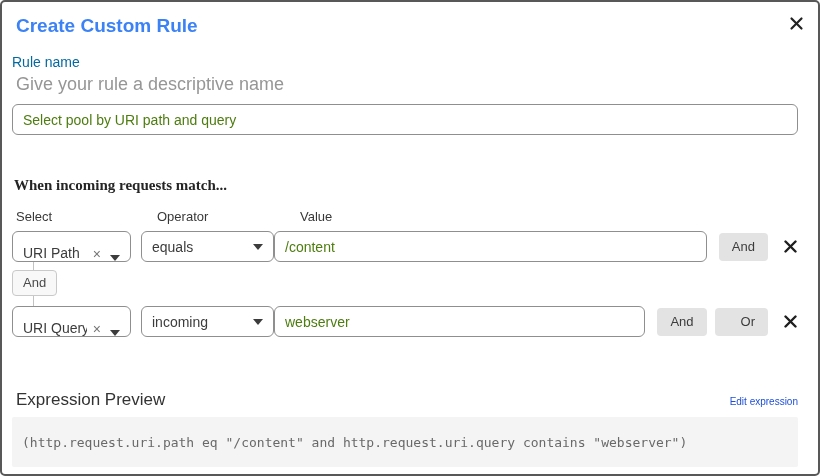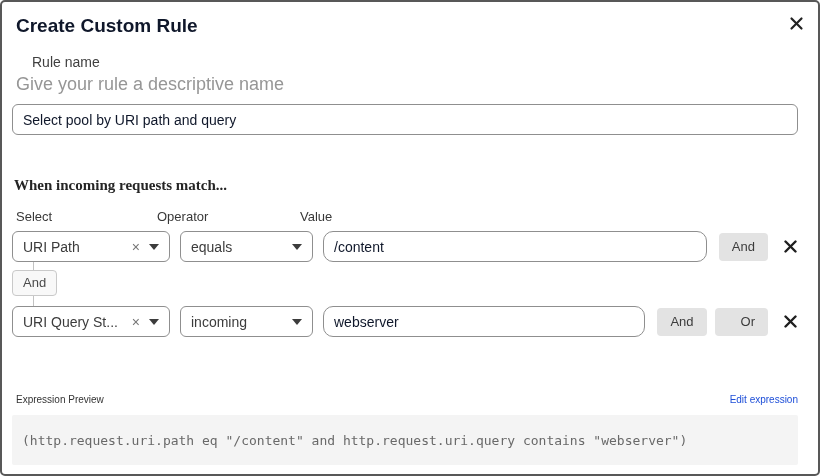--- a/index.html
+++ b/index.html
@@ -10,57 +10,57 @@
     position: relative;
     width: 820px; height: 476px;
     background: #ffffff;
     border: 2px solid #585858;
     border-radius: 5px;
     padding: 12px 20px 12px 10px;
   }
 
   
   .dialog-header { display: flex; align-items: flex-start; justify-content: space-between; }
-  .dialog-title { font-size: 19px; line-height: 23px; font-weight: 700; color: #0f172a; padding-left: 4px; }
+  .dialog-title { font-size: 19px; line-height: 23px; font-weight: 700; color: #3b82f6; padding-left: 4px; }
   .close-btn { background: none; border: none; cursor: pointer; padding: 2px; margin-top: 0px; margin-right: -8px; line-height: 0; }
 
   
-  .rule-label { margin: 17px 0 7px 20px; font-size: 14px; line-height: 16px; color: #404040; }
+  .rule-label { margin: 17px 0 7px 0; font-size: 14px; line-height: 16px; color: #0369a1; }
   .rule-helper { margin: 0 0 12px 4px; font-size: 18px; line-height: 15px; color: #969696; }
   .text-input {
     width: 100%; height: 31px;
     border: 1px solid #8f8f8f; border-radius: 6px;
     padding: 10px 10px;
     font-family: "Liberation Sans", sans-serif;
-    font-size: 14px; color: #0f172a;
+    font-size: 14px; color: #4d7c0f;
     background: #fff;
     outline: none;
   }
 
   
   .matcher-heading { margin-top: 42px; padding-left: 2px; font-size: 15px; line-height: 17px; font-weight: 700; color: #252525; font-family: Liberation Serif, serif; }
   .columns-header { display: flex; margin-top: 15px; margin-bottom: 7px; font-size: 13px; line-height: 15px; color: #383838; }
   .col-field { width: 145px; padding-left: 4px; }
   .col-operator { width: 143px; }
   .col-value { flex: 1; }
 
   .match-row { display: flex; align-items: center; height: 31px; }
   .select {
     display: flex; align-items: center;
     height: 31px; border: 1px solid #8f8f8f; border-radius: 6px;
     padding: 0 10px; background: #fff; cursor: pointer;
     font-size: 14px; color: #3c3c3c;
   }
-  .field-select { width: 158px; }
+  .field-select { width: 119px; align-items: flex-end; }
   .operator-select { width: 133px; margin-left: 10px; }
   .select-text { flex: 1; white-space: nowrap; overflow: hidden; }
   .clear-x { color: #757575; font-size: 14px; line-height: 14px; margin: 0 9px 0 6px; cursor: pointer; }
   .clear-x::before { content: "\00d7"; }
   .caret { width: 0; height: 0; border-left: 5px solid transparent; border-right: 5px solid transparent; border-top: 6px solid #3c3c3c; }
-  .value-input { flex: 1; margin-left: 10px; border-radius: 10px; }
+  .value-input { flex: 1; margin-left: 0; }
 
   .conj-btn {
     margin-left: 12px; height: 28px; padding: 0 13px;
     background: #e3e3e3; border: none; border-radius: 4px;
     font-family: "Liberation Sans", sans-serif;
     font-size: 13px; color: #3c3c3c; cursor: pointer;
   }
   .or-btn { margin-left: 8px; padding-left: 26px; }
   .remove-btn { margin-left: 15px; background: none; border: none; cursor: pointer; line-height: 0; padding: 1px; }
 
@@ -72,21 +72,21 @@
   .conn-badge {
     display: inline-block;
     padding: 5px 10px;
     border: 1px solid #c9c9c9; border-radius: 4px;
     background: #f8f8f8;
     font-size: 13px; line-height: 14px; color: #4a4a4a;
   }
 
   
   .expr-header { display: flex; justify-content: space-between; align-items: baseline; margin-top: 55px; padding-left: 4px; }
-  .expr-label { font-size: 10px; line-height: 16px; color: #333333; }
+  .expr-label { font-size: 17px; line-height: 16px; color: #333333; }
   .edit-link { font-size: 10px; line-height: 16px; color: #1d4ed8; text-decoration: none; cursor: pointer; }
   .code-block {
     margin-top: 7px; height: 50px;
     background: #f4f4f4; border-radius: 2px;
     display: flex; align-items: center;
     padding: 0 10px;
   }
   .code-block code {
     font-family: "DejaVu Sans Mono", monospace;
     font-size: 13px; color: #696969;

